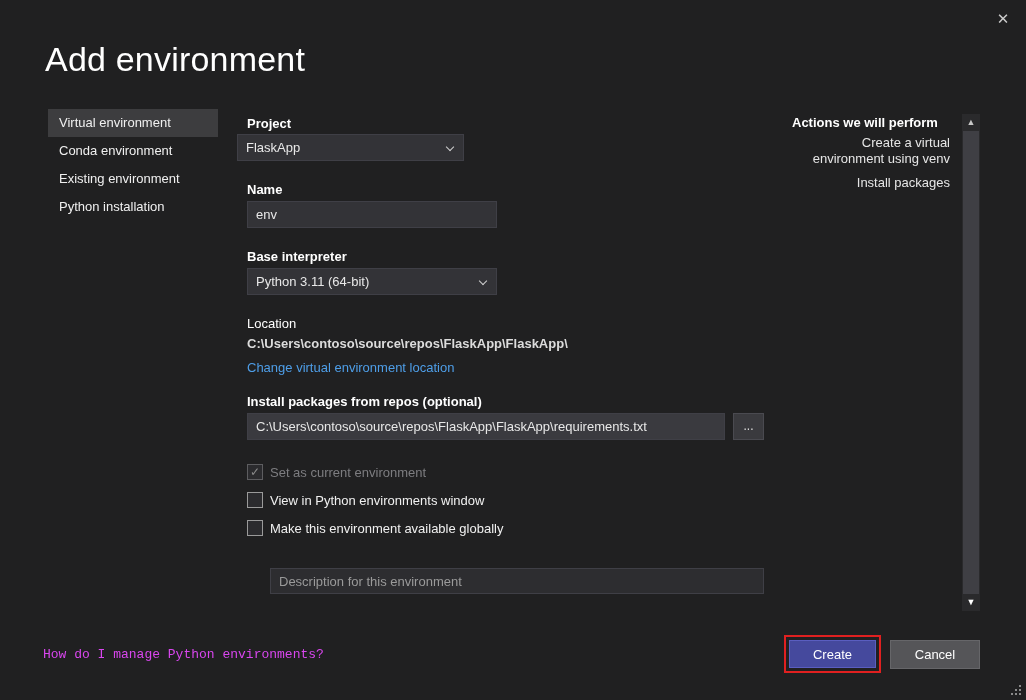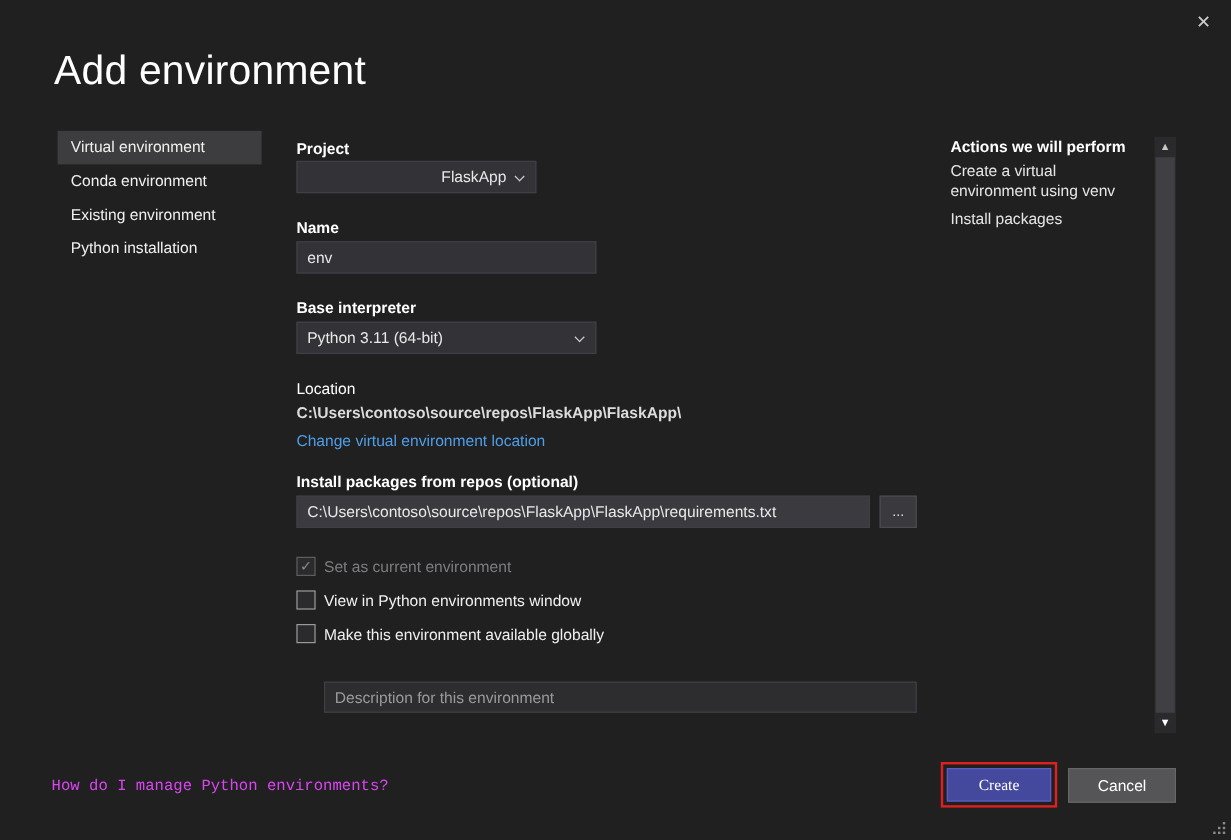--- a/index.html
+++ b/index.html
@@ -82,21 +82,21 @@
     text-align:center; line-height:14px; font-size:12px; color:#8a8a8a;
     cursor:pointer;
   }
   .cb-row.disabled .cb-box { border-color:#5d5d60; cursor:default; }
   .cb-label { font-size:13px; color:#f0f0f0; }
   .cb-row.disabled .cb-label { color:#7d7d80; }
 
   
   .actions-panel { position:absolute; left:792px; top:115px; width:158px; }
   .actions-title { font-size:13px; font-weight:700; color:#ffffff; margin-bottom:5px; }
-  .actions-item { font-size:13px; color:#e6e6e6; line-height:16px; margin-bottom:8px; }
+  .actions-item { font-size:13px; color:#e6e6e6; line-height:16px; margin-bottom:8px;text-align:right; }
 
   
   .scrollbar {
     position:absolute; left:962px; top:114px; width:18px; height:497px;
     background:#2a2a2c;
   }
   .scroll-arrow {
     position:absolute; left:0; width:18px; height:17px;
     text-align:center; font-size:9px; line-height:17px; color:#c8c8c8;
     cursor:pointer;
@@ -111,21 +111,21 @@
   
   .footer-link { position:absolute; left:43px; top:647px; font-size:13px; color:#d946ef; cursor:pointer;font-family:Liberation Mono, monospace; }
 
   .highlight-box {
     position:absolute; left:784px; top:635px; width:97px; height:38px;
     border:2px solid #e02020;
   }
   .create-btn {
     position:absolute; left:3px; top:3px; width:87px; height:28px;
     background:#45499d; border:1px solid #5a5ec0;
-    color:#ffffff; font-size:13px; font-family:Liberation Serif, serif;
+    color:#ffffff; font-size:13px; font-family:Liberation Sans, sans-serif;
     cursor:pointer;
   }
   .cancel-btn {
     position:absolute; left:890px; top:640px; width:90px; height:29px;
     background:#555558; border:1px solid #666669;
     color:#ffffff; font-size:13px; font-family:"Liberation Sans", sans-serif;
     cursor:pointer;
   }
 
   
@@ -146,21 +146,21 @@
 <div class="dialog-title">Add environment</div>
 
 <div class="sidebar">
   <div class="side-item selected">Virtual environment</div>
   <div class="side-item">Conda environment</div>
   <div class="side-item">Existing environment</div>
   <div class="side-item">Python installation</div>
 </div>
 
 <div class="field-label" style="left:247px; top:116px;">Project</div>
-<div class="vs-select" style="left:247px; top:134px; width:200px;text-align:right;">
+<div class="vs-select" style="left:237px; top:134px; width:227px;">
   <span>FlaskApp</span>
   <span class="chev"></span>
 </div>
 
 <div class="field-label" style="left:247px; top:182px;">Name</div>
 <input class="vs-input" style="left: 247px; top: 201px; width: 250px;" value="env">
 
 <div class="field-label" style="left:247px; top:249px;">Base interpreter</div>
 <div class="vs-select" style="left:247px; top:268px; width:250px;">
   <span>Python 3.11 (64-bit)</span>

